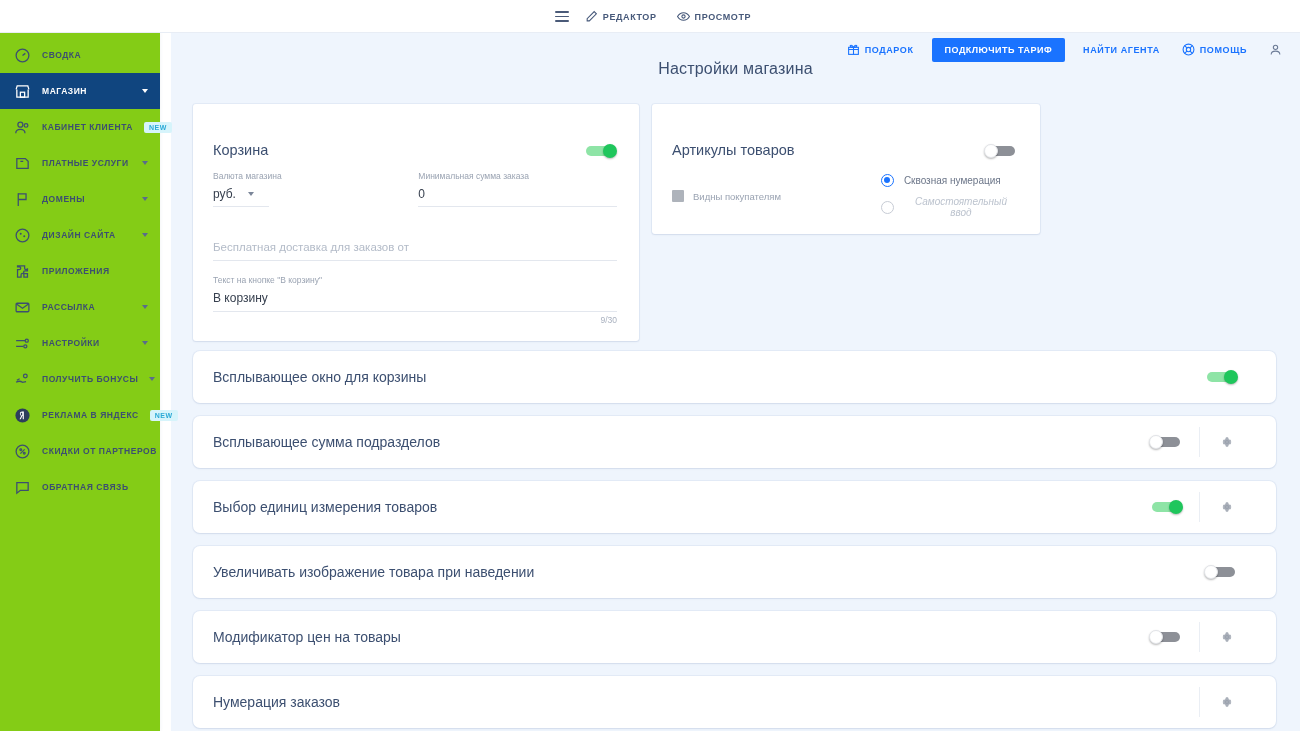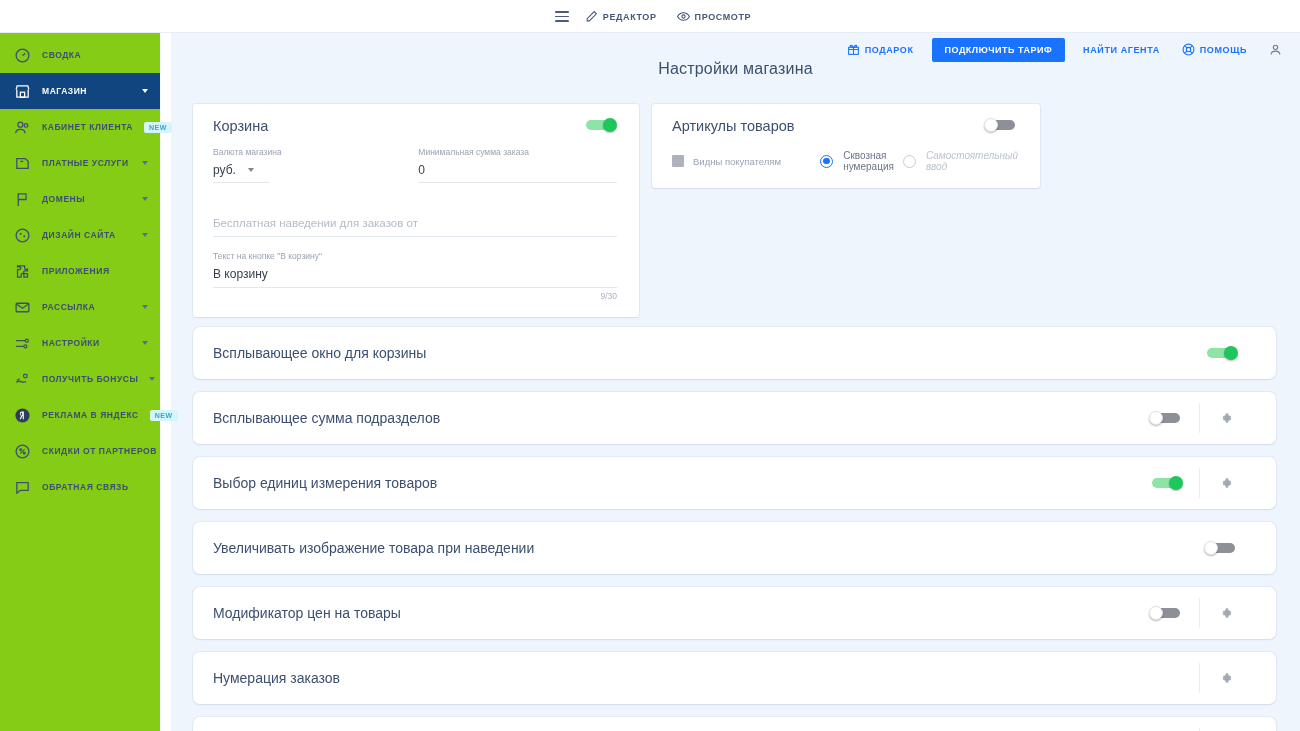--- a/index.html
+++ b/index.html
@@ -73,21 +73,21 @@
     text-align: center; font-size: 16px; color: #3c4f70; font-weight: normal;
     padding-top: 27px; padding-bottom: 0; letter-spacing: .2px;
   }
   .cards-row { display: flex; gap: 13px; padding: 26px 24px 0 22px; align-items: flex-start; }
   .card {
     background: #ffffff; border-radius: 3px;
     box-shadow: 0 1px 2px rgba(60,90,140,.10), 0 0 0 1px rgba(225,234,246,.9);
   }
   .card-a { width: 446px; padding: 14px 22px 16px 20px; }
   .card-b { width: 388px; padding: 14px 22px 16px 20px; }
-  .card-head { display: flex; align-items: flex-start; justify-content: space-between; }
+  .card-head { display: flex; align-items: flex-end; justify-content: space-between; margin-top: 24px; }
   .card-title { font-size: 14.5px; color: #3c4f70; font-weight: normal; }
 
   
   .toggle { width: 34px; height: 14px; position: relative; cursor: pointer; flex: 0 0 34px; }
   .toggle .track { position: absolute; top: 2px; left: 3px; width: 28px; height: 10px; border-radius: 6px; }
   .toggle .knob { position: absolute; top: 0; width: 14px; height: 14px; border-radius: 50%;
     box-shadow: 0 1px 2px rgba(0,0,0,.28); }
   .toggle.on .track { background: #8ee4a6; }
   .toggle.on .knob { right: 0; background: #1fc65c; }
   .toggle.off .track { background: #8d9097; }
@@ -103,21 +103,21 @@
   .sel-caret { display: inline-block; margin-left: 8px; width: 0; height: 0;
     border-left: 3.5px solid transparent; border-right: 3.5px solid transparent;
     border-top: 4px solid #7b8699; vertical-align: middle; }
   .counter { font-size: 8.5px; color: #a9b1bf; text-align: right; margin-top: 3px; }
 
   
   .opts { display: flex; margin-top: 16px; }
   .opt-left { width: 212px; display: flex; align-items: center; gap: 9px; }
   .chk { width: 12px; height: 12px; background: #aeb3bb; border-radius: 1px; flex: 0 0 12px; }
   .opt-text { font-size: 9.5px; color: #9aa3b2; }
-  .radios { display: flex; flex-direction: row; gap: 9px; }
+  .radios { display: flex; flex-direction: column; gap: 9px; text-align: center; }
   .radio-row { display: flex; align-items: center; gap: 10px; cursor: pointer; }
   .rad { width: 13px; height: 13px; border-radius: 50%; border: 1.6px solid #c7ccd5;
     flex: 0 0 13px; position: relative; background: #fff; }
   .rad.sel { border-color: #1a73ff; }
   .rad.sel::after { content:""; position: absolute; top: 2.2px; left: 2.2px;
     width: 6.2px; height: 6.2px; border-radius: 50%; background: #1a73ff; }
   .rad-text { font-size: 10px; color: #6b7588; }
   .rad-text.dim { color: #bcc3ce; font-style: italic; }
 
   
@@ -374,21 +374,21 @@
           <div class="field" style="width:204px">
             <span class="f-label">Минимальная сумма заказа</span>
             <div class="f-under">
               <span class="f-value">0</span>
             </div>
           </div>
         </div>
 
         <div class="field" style="margin-top:30px">
           <div class="f-under" style="padding-bottom:5px">
-            <span class="f-placeholder">Бесплатная наведении для заказов от</span>
+            <span class="f-placeholder">Бесплатная доставка для заказов от</span>
           </div>
         </div>
 
         <div class="field" style="margin-top:14px">
           <span class="f-label">Текст на кнопке "В корзину"</span>
           <div class="f-under" style="padding-bottom:5px">
             <span class="f-value">В корзину</span>
           </div>
           <div class="counter">9/30</div>
         </div>

